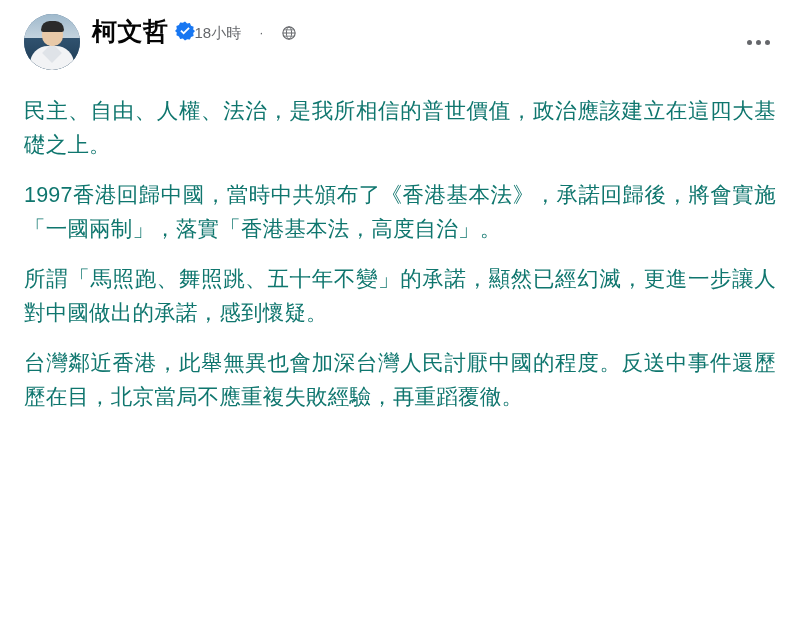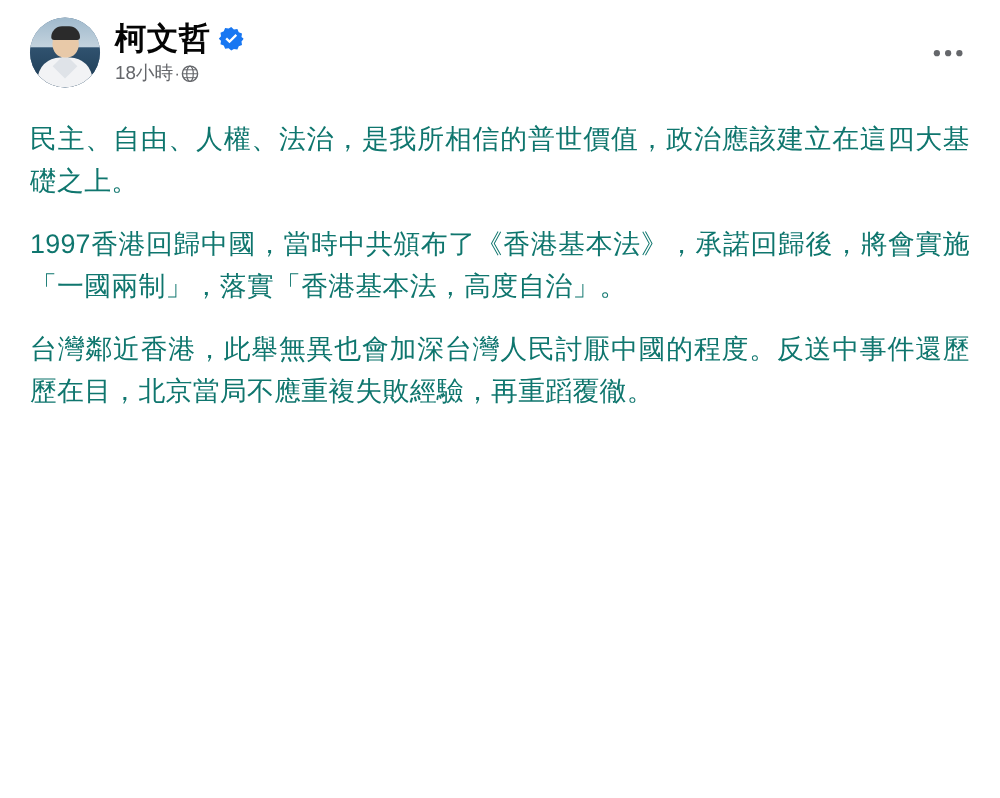--- a/index.html
+++ b/index.html
@@ -81,21 +81,21 @@
     left: 50%;
     bottom: 10px;
     width: 14px;
     height: 14px;
     margin-left: -7px;
     background: #dfe3e8;
     transform: rotate(45deg);
   }
   .header-text {
     display: flex;
-    flex-direction: column;
+    flex-direction: row;
     justify-content: center;
     padding-top: 2px;
   }
   .name-row {
     display: flex;
     align-items: center;
     gap: 6px;
   }
   .page-name {
     font-size: 25px;
@@ -106,21 +106,21 @@
   }
   .verified {
     width: 20px;
     height: 20px;
     flex: 0 0 20px;
     display: inline-block;
   }
   .meta-row {
     display: flex;
     align-items: center;
-    gap: 1px;
+    gap: 18px;
     margin-top: 4px;
     color: #65676b;
     font-size: 15px;
     line-height: 18px;
   }
   .meta-dot {
     color: #65676b;
     font-size: 13px;
   }
   .globe {
@@ -206,16 +206,17 @@
     <div class="more-btn">
       <span></span>
       <span></span>
       <span></span>
     </div>
   </div>
 
   <div class="post-body">
     <p class="para">民主、自由、人權、法治，是我所相信的普世價值，政治應該建立在這四大基礎之上。</p>
     <p class="para">1997香港回歸中國，當時中共頒布了《香港基本法》，承諾回歸後，將會實施「一國兩制」，落實「香港基本法，高度自治」。</p>
+    <p class="para">所謂「馬照跑、舞照跳、五十年不變」的承諾，顯然已經幻滅，更進一步讓人對中國做出的承諾，感到懷疑。</p>
     <p class="para">台灣鄰近香港，此舉無異也會加深台灣人民討厭中國的程度。反送中事件還歷歷在目，北京當局不應重複失敗經驗，再重蹈覆徹。</p>
   </div>
 
 </div>
 
 </body></html>

